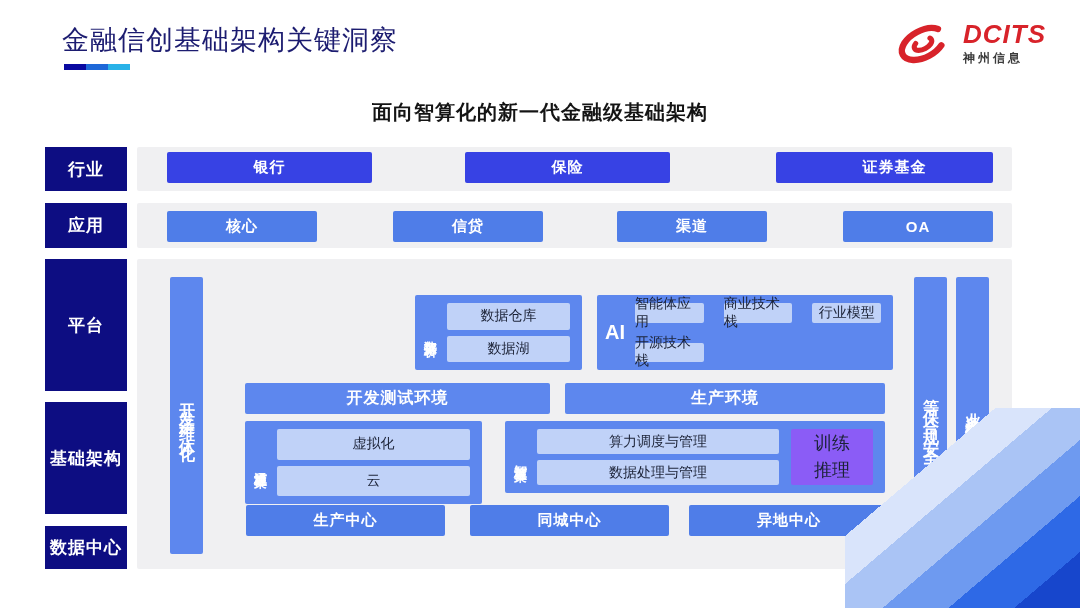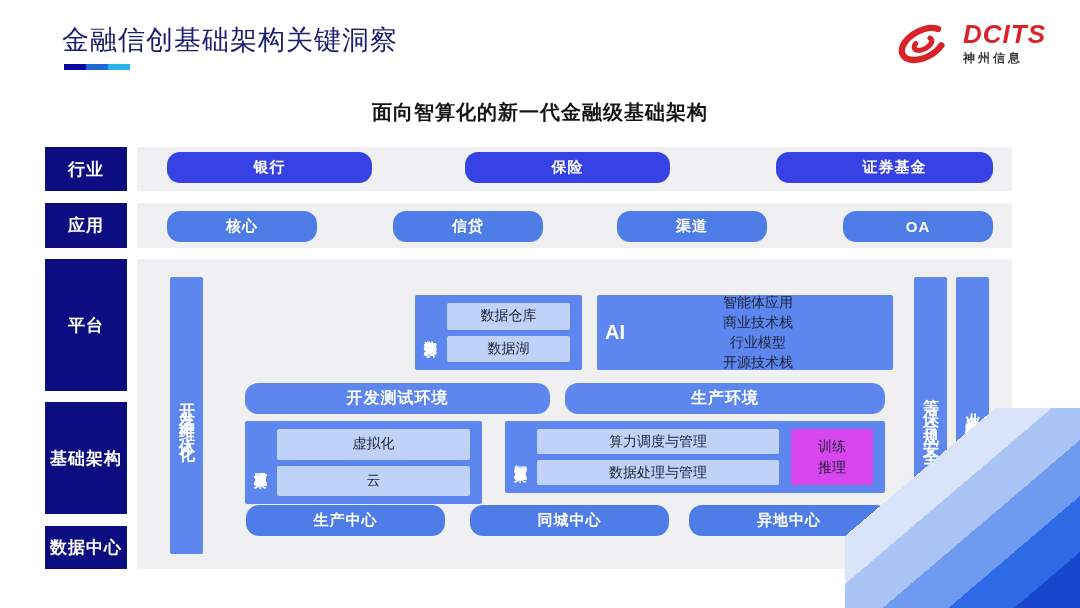--- a/index.html
+++ b/index.html
@@ -21,43 +21,43 @@
   .subtitle { position:absolute; left:0; right:0; top:99px; text-align:center;
               font-size:20px; font-weight:bold; color:#141414; letter-spacing:1px; }
   
   .rowlabel { position:absolute; left:45px; width:82px; background:#0d0d82; color:#ffffff;
               font-weight:bold; font-size:17px; display:flex; align-items:center;
               justify-content:center; letter-spacing:1px; }
   
   .strip { position:absolute; left:137px; width:875px; background:#f0f0f2; border-radius:2px; }
   
   .sbox { position:absolute; display:flex; align-items:center; justify-content:center;
-          color:#ffffff; font-weight:bold; font-size:15px; border-radius:13px; letter-spacing:1px; }
+          color:#ffffff; font-weight:bold; font-size:15px; border-radius:2px; letter-spacing:1px; }
   .vivid { background:#3742e4; }
   .med   { background:#4f7de8; }
   .bar   { background:#5d87ee; font-size:16px; }
   
   .vbar { position:absolute; width:33px; background:#5d87ee; border-radius:2px;
           display:flex; align-items:center; justify-content:center; }
   .vbar span { writing-mode:vertical-rl; color:#ffffff; font-weight:bold; }
   .vt-devops span { font-size:16px; letter-spacing:7px; }
   .vt-sec span    { font-size:16px; letter-spacing:10px; }
   .vt-cont span   { font-size:15px; letter-spacing:3px; }
   
   .group { position:absolute; background:#5d87ee; border-radius:2px; display:flex; align-items:center; }
   .glabel { width:30px; display:flex; justify-content:center; }
   .glabel span { writing-mode:vertical-rl; color:#ffffff; font-weight:bold; font-size:14px; letter-spacing:2px; }
   .glabel.small span { font-size:13px; letter-spacing:1px; }
   .glabel-h { width:36px; text-align:center; color:#ffffff; font-weight:bold; font-size:20px; }
   .gcol { flex:1; display:flex; flex-direction:column; gap:6px; padding:8px 12px 8px 2px; align-self:stretch; }
-  .ggrid { flex:1; display:grid; grid-template-columns:1fr; gap:20px; padding:8px 12px 8px 2px; align-self:stretch; }
+  .ggrid { flex:1; display:grid; grid-template-columns:1fr 1fr 1fr; gap:20px; padding:8px 12px 8px 2px; align-self:stretch; }
   .litebox { background:#c0d2f8; border-radius:2px; color:#1b2236; font-size:14px; font-weight:500;
              display:flex; align-items:center; justify-content:center; flex:1; min-height:0; }
-  .sidebox { width:82px; align-self:stretch; margin:8px 12px 8px 0; background:#d946ef; border-radius:2px;
-             color:#1b2236; font-size:14px; font-weight:500; display:flex; flex-direction:column;
+  .sidebox { width:82px; align-self:stretch; margin:8px 12px 8px 0; background:#8b5cf6; border-radius:2px;
+             color:#1b2236; font-size:18px; font-weight:500; display:flex; flex-direction:column;
              align-items:center; justify-content:center; line-height:1.5; }
   
   .corner { position:absolute; right:0; bottom:0; width:235px; height:200px;
     background:linear-gradient(to top left,
       #1746cc 0%, #1746cc 14%, #2e69e6 14%, #2e69e6 28%,
       #6e9af0 28%, #6e9af0 42%, #aac4f5 42%, #aac4f5 56%,
       #d9e4fb 56%, #d9e4fb 68%, rgba(255,255,255,0) 68%); }
 </style>
 </head>
 <body>

